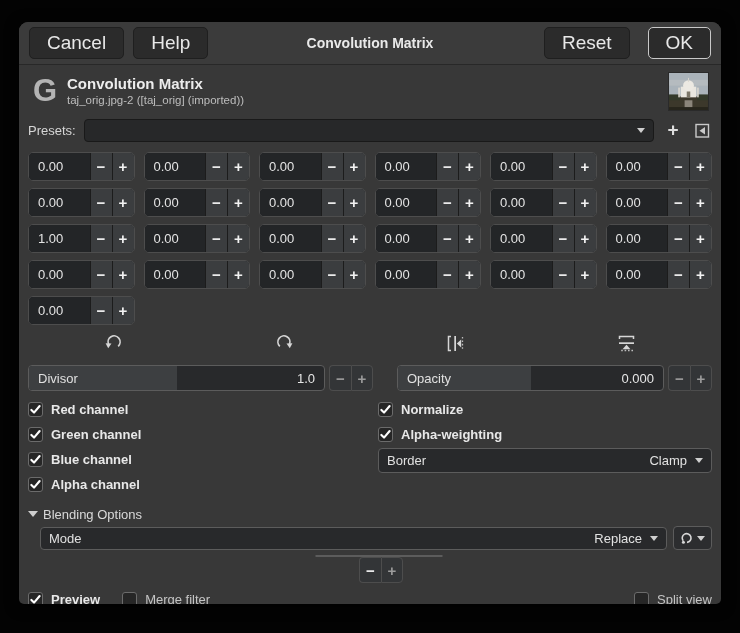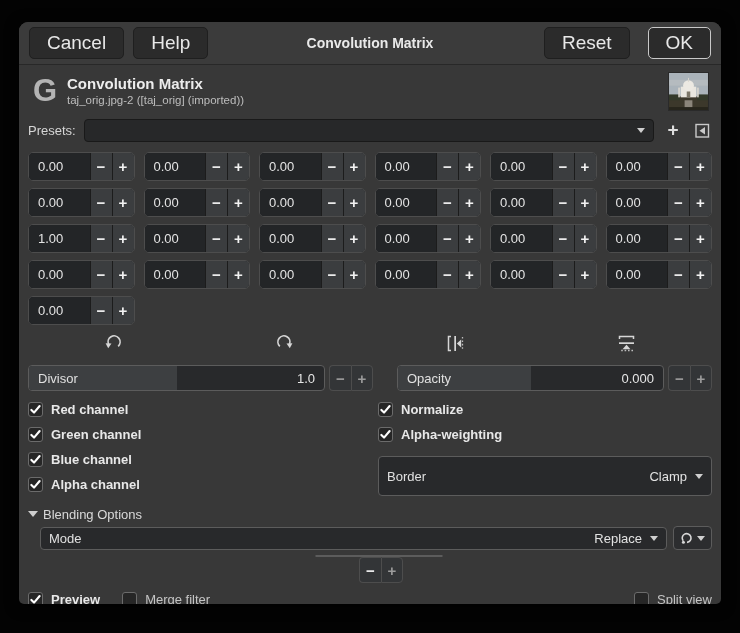--- a/index.html
+++ b/index.html
@@ -85,21 +85,21 @@
   
   .checks-area { display:grid; grid-template-columns:350px 1fr; margin:6px 9px 0 9px; }
   .check-row { display:flex; align-items:center; height:25px; cursor:pointer; }
   .cbox { width:15px; height:15px; border:1px solid #6b6b6b; border-radius:3px;
     background:#262626; display:flex; align-items:center; justify-content:center;
     flex:none; }
   .cbox svg { display:none; }
   .cbox.checked svg { display:block; }
   .clabel { margin-left:8px; font-weight:bold; color:#e8e8e8; }
   .clabel.plain { font-weight:normal; color:#c4c4c4; }
-  .border-combo { border-color:#5c5c5c; background:#28292b; margin-top:9px; height:40px; }
+  .border-combo { border-color:#5c5c5c; background:#28292b; margin-top:1px; height:25px; }
   .combo-val { color:#e2e2e2; margin-right:8px; }
   .combo-name { color:#e0e0e0; }
 
   
   .blend-header { display:flex; align-items:center; margin:9px 0 0 9px; height:16px;
     cursor:pointer; }
   .expander { width:0; height:0; border-left:5px solid transparent;
     border-right:5px solid transparent; border-top:6px solid #cfcfcf; margin-right:5px; }
   .blend-title { color:#d9d9d9; }
   .mode-row { display:flex; align-items:center; margin:4px 9px 0 21px; height:24px; }

